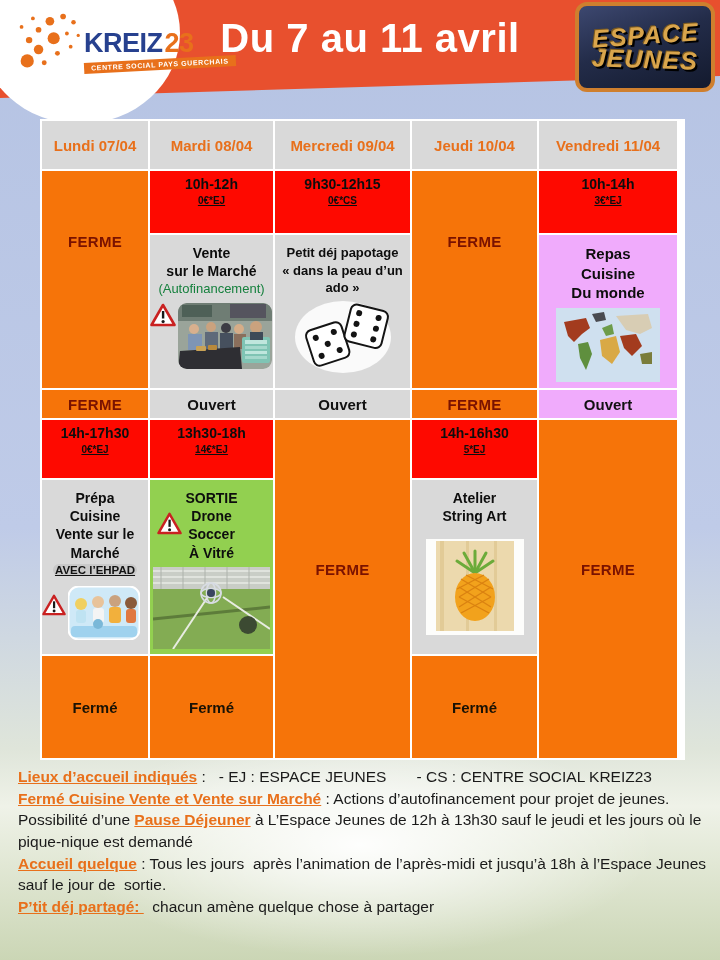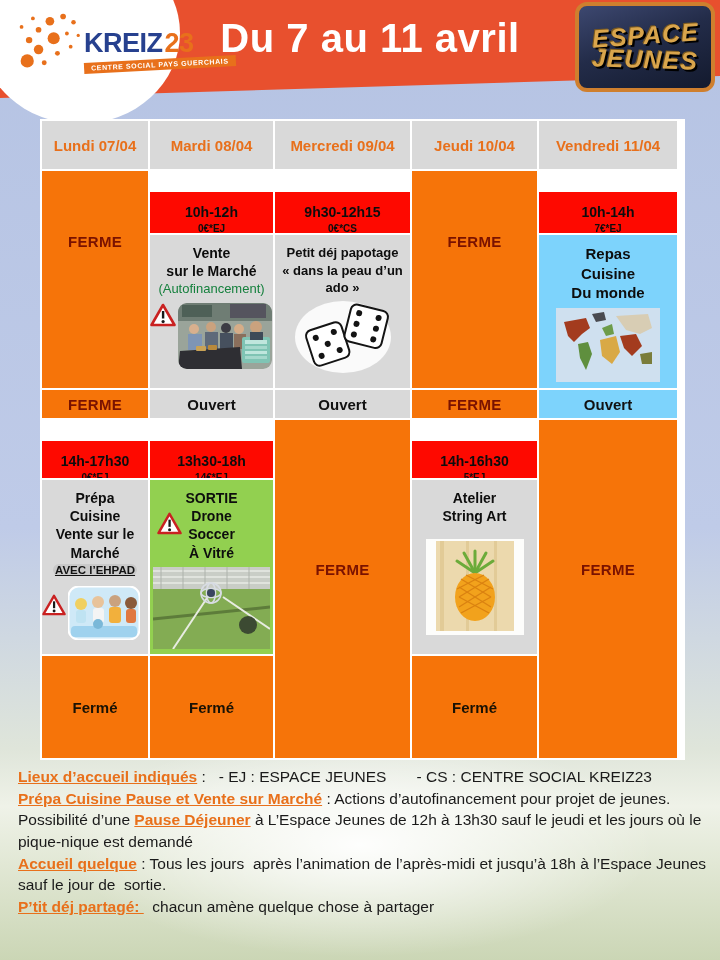--- a/index.html
+++ b/index.html
@@ -29,24 +29,24 @@
     letter-spacing:1px;text-shadow:2px 2px 0 #000,-1px -1px 0 #7c5a1e;}
   .ej-line1{transform:rotate(-4deg);}
   .ej-line2{transform:rotate(2deg);}
   
   .schedule{position:absolute;left:40px;top:119px;width:641px;background:#fff;border:2px solid #fff;
     display:grid;gap:2px;
     grid-template-columns:106px 123px 135px 125px 138px;
     grid-template-rows:48px 62px 153px 28px 58px 174px 102px;}
   .cell{display:flex;flex-direction:column;align-items:center;overflow:hidden;}
   .c-head{background:#d9d9d9;justify-content:center;color:#e8701b;font-weight:bold;font-size:15px;}
-  .c-red{background:#fe0900;padding-top:12px;margin-top:21px;}
+  .c-red{background:#fe0900;padding-top:5px;}
   .c-orange{background:#f67409;}
   .c-gray{background:#d9d9d9;}
-  .c-light{background:#7dd3fc;}
+  .c-light{background:#f0abfc;}
   .c-green{background:#92d050;position:relative;}
   .time{font-weight:bold;font-size:14px;color:#0d0d0d;}
   .price{font-weight:bold;font-size:10px;color:#0d0d0d;text-decoration:underline;margin-top:3px;}
   .ferme{color:#7a1200;font-weight:bold;font-size:15px;letter-spacing:.3px;}
   .span-am{grid-row:2/span 2;padding-top:62px;}
   .span-pm{grid-row:5/span 3;justify-content:center;}
   .span-pm .ferme{transform:translateY(-20px);}
   .status{justify-content:center;}
   .status .open{font-weight:bold;font-size:15px;color:#111;}
   .act{padding-top:9px;}
@@ -200,21 +200,21 @@
       </g>
     </svg>
   </div>
 
   <div class="cell c-orange span-am" style="grid-column:4">
     <span class="ferme">FERME</span>
   </div>
 
   <div class="cell c-red" style="grid-row:2;grid-column:5">
     <span class="time">10h-14h</span>
-    <span class="price">7€*EJ</span>
+    <span class="price">3€*EJ</span>
   </div>
   <div class="cell c-light act" style="grid-row:3;grid-column:5">
     <span class="act-line" style="font-size:15px">Repas</span>
     <span class="act-line" style="font-size:15px">Cuisine</span>
     <span class="act-line" style="font-size:15px">Du monde</span>
     <svg width="104" height="74" viewBox="0 0 104 74" style="margin-top:5px">
       <rect width="104" height="74" fill="#cfe0ef"></rect>
       <path d="M8 14 L30 10 L34 20 L26 26 L18 34 L12 28 Z" fill="#a33b1e"></path>
       <path d="M36 6 L48 4 L50 12 L40 14 Z" fill="#4a4a50"></path>
       <path d="M22 36 L32 34 L36 46 L30 62 L24 50 Z" fill="#5f8f3e"></path>
@@ -346,17 +346,17 @@
   <div class="cell c-orange evening" style="grid-row:7;grid-column:2">
       <span class="ferme-dark">Fermé</span>
     </div>
   <div class="cell c-orange evening" style="grid-row:7;grid-column:4">
       <span class="ferme-dark">Fermé</span>
     </div>
 </div>
 
 <div class="legend">
   <p><span class="lead">Lieux d’accueil indiqués</span><span> :   - EJ : ESPACE JEUNES       - CS : CENTRE SOCIAL KREIZ23</span></p>
-  <p><span class="lead">Prépa Cuisine Pause et Vente sur Marché</span><span> : Actions d’autofinancement pour projet de jeunes.</span></p>
+  <p><span class="lead">Fermé Cuisine Vente et Vente sur Marché</span><span> : Actions d’autofinancement pour projet de jeunes.</span></p>
   <p><span>Possibilité d’une </span><span class="lead">Pause Déjeuner</span><span> à L’Espace Jeunes de 12h à 13h30 sauf le jeudi et les jours où le pique-nique est demandé</span></p>
   <p><span class="lead">Accueil quelque</span><span> : Tous les jours  après l’animation de l’après-midi et jusqu’à 18h à l’Espace Jeunes sauf le jour de  sortie.</span></p>
   <p><span class="lead">P’tit déj partagé: </span><span>  chacun amène quelque chose à partager</span></p>
 </div>
 
 </body></html>

